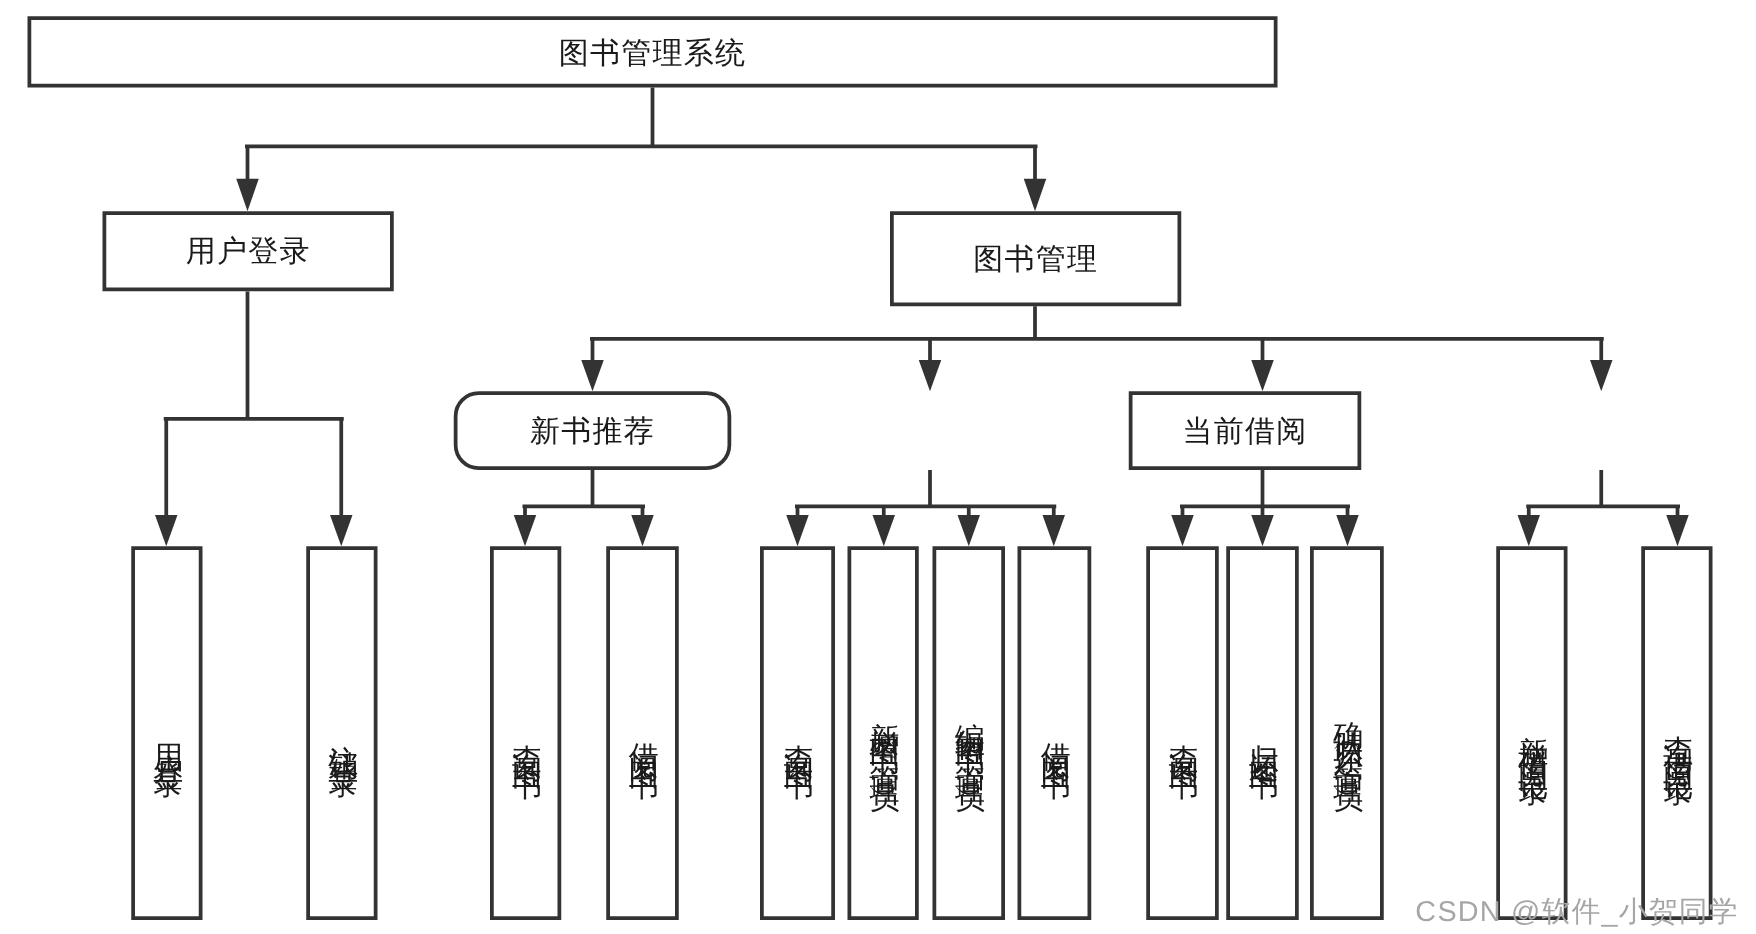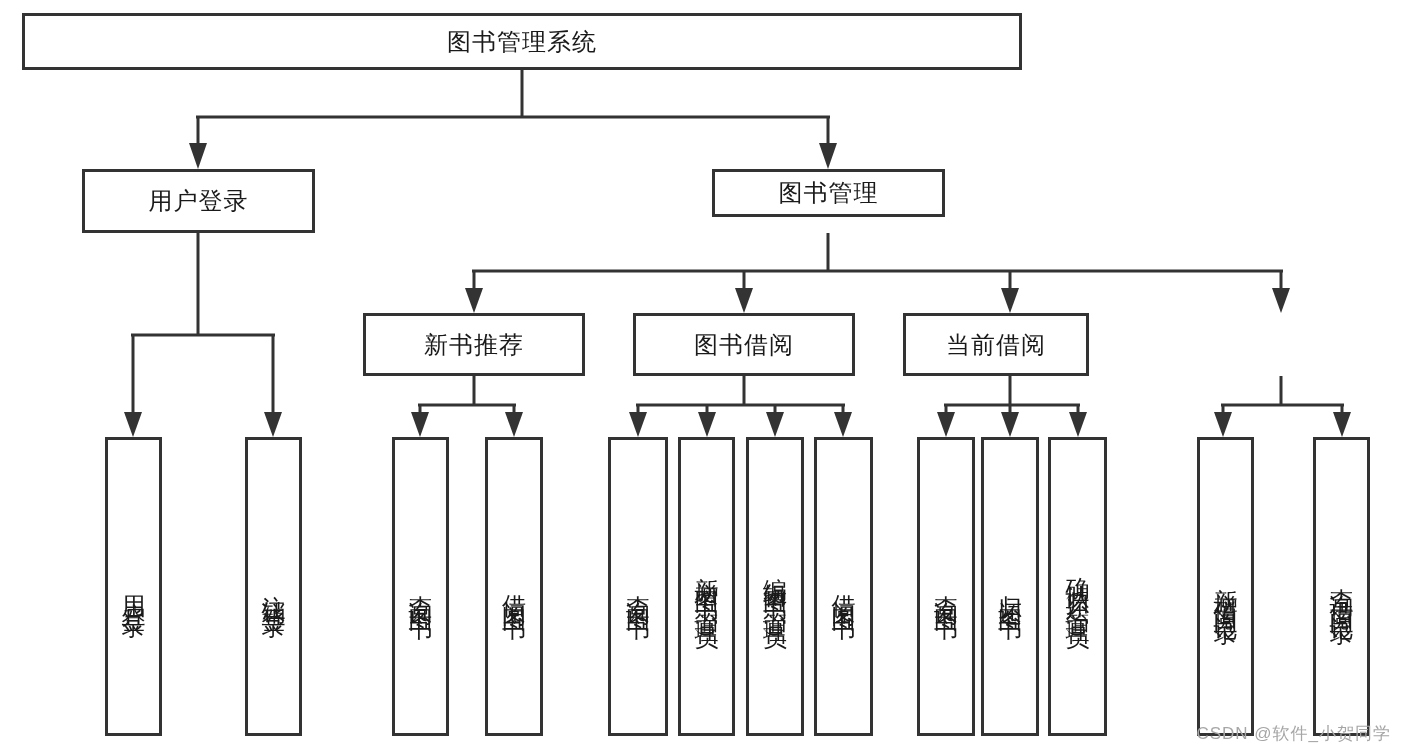--- a/index.html
+++ b/index.html
@@ -29,21 +29,21 @@
     text-orientation:mixed;
     font-size:24px;
     line-height:1;
     letter-spacing:7px;
     padding-top:6px;
   }
   .watermark{
     position:absolute;
     right:14px;bottom:2px;
     color:#a6a6a6;
-    font-size:17px;
+    font-size:23px;
     letter-spacing:1px;
     z-index:3;
     white-space:nowrap;
   }
 </style>
 </head>
 <body>
 
 <div class="stage">
 
@@ -112,24 +112,23 @@
       <polygon points="1010,437 1001,412 1019,412"></polygon>
       <polygon points="1078,437 1069,412 1087,412"></polygon>
       <polygon points="1223,437 1214,412 1232,412"></polygon>
       <polygon points="1342,437 1333,412 1351,412"></polygon>
     </g>
   </svg>
 
   <div class="node h" style="left:22px;top:13px;width:1000px;height:57px;">图书管理系统</div>
 
   <div class="node h" style="left:82px;top:169px;width:233px;height:64px;">用户登录</div>
-  <div class="node h" style="left:712px;top:169px;width:233px;height:48px;">图书管理</div>
+  <div class="node h" style="left:712px;top:169px;width:233px;height:76px;">图书管理</div>
 
-  <div class="node h" style="left:363px;top:313px;width:222px;height:63px;">新书推荐</div>
-  <div class="node h" style="left:633px;top:313px;width:222px;height:63px;">图书借阅</div>
+  <div class="node h" style="left:363px;top:313px;width:222px;height:63px;border-radius:20px;">新书推荐</div>
   <div class="node h" style="left:903px;top:313px;width:186px;height:63px;">当前借阅</div>
 
   <div class="node v" style="left:105px;top:437px;width:57px;height:299px;">用户登录</div>
   <div class="node v" style="left:245px;top:437px;width:57px;height:299px;">注销登录</div>
 
   <div class="node v" style="left:392px;top:437px;width:57px;height:299px;">查询图书</div>
   <div class="node v" style="left:485px;top:437px;width:58px;height:299px;">借阅图书</div>
 
   <div class="node v" style="left:608px;top:437px;width:60px;height:299px;">查询图书</div>
   <div class="node v" style="left:678px;top:437px;width:57px;height:299px;">新增图书（管理员）</div>

